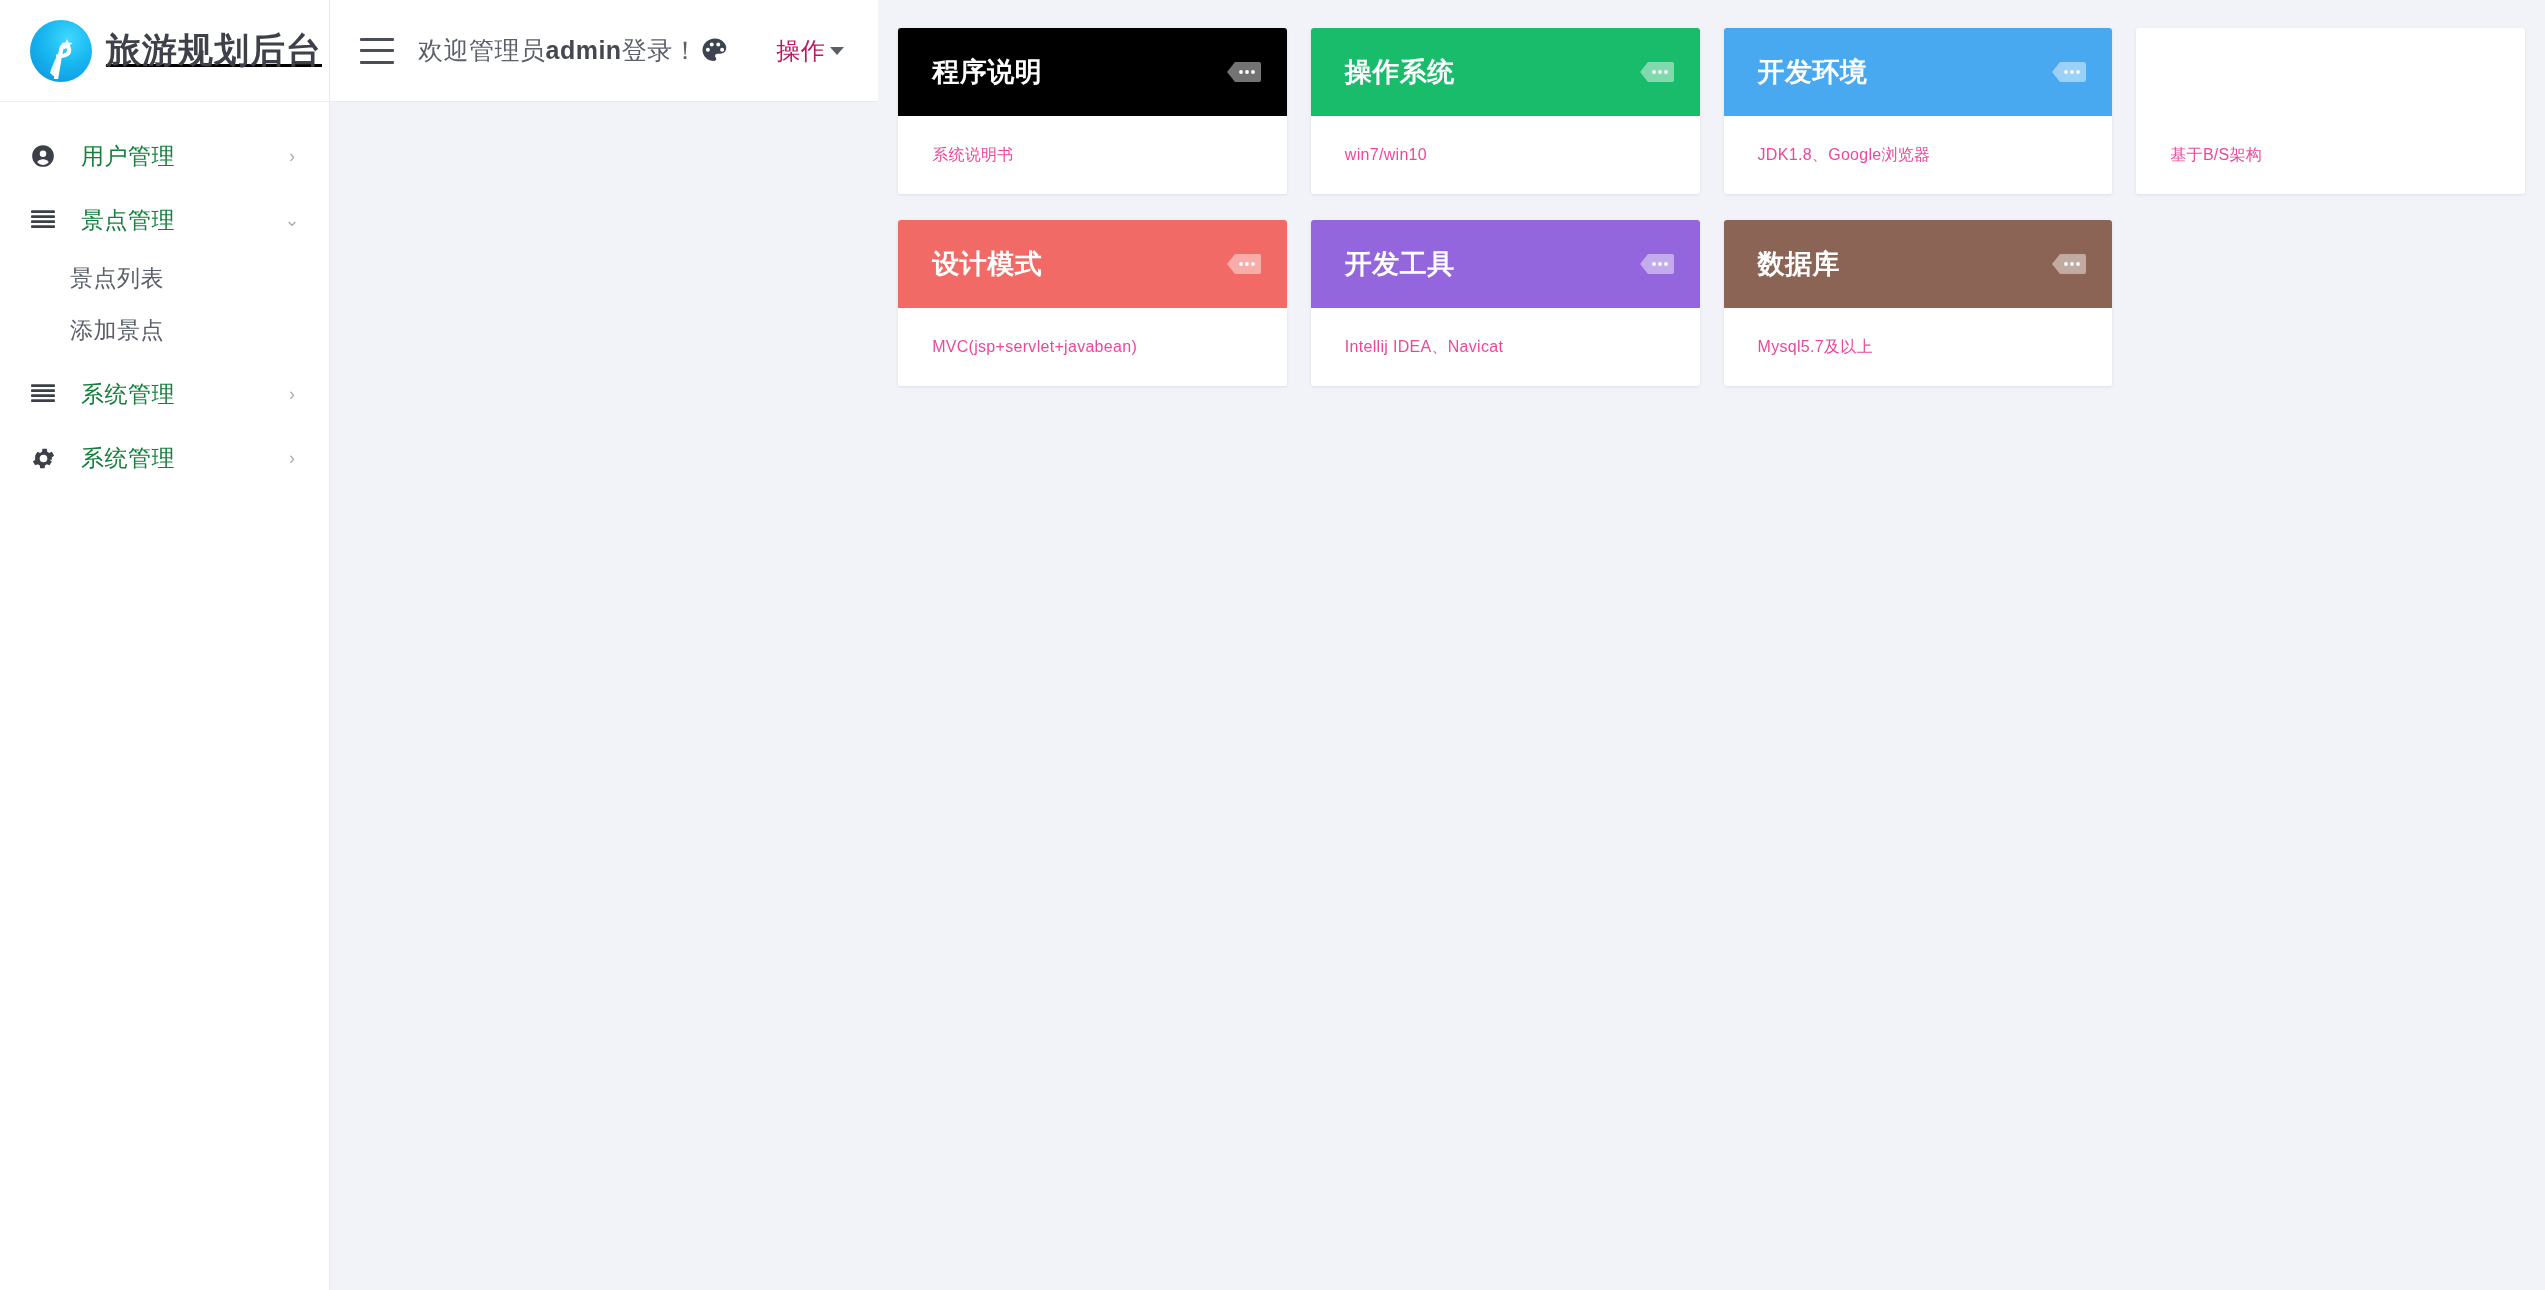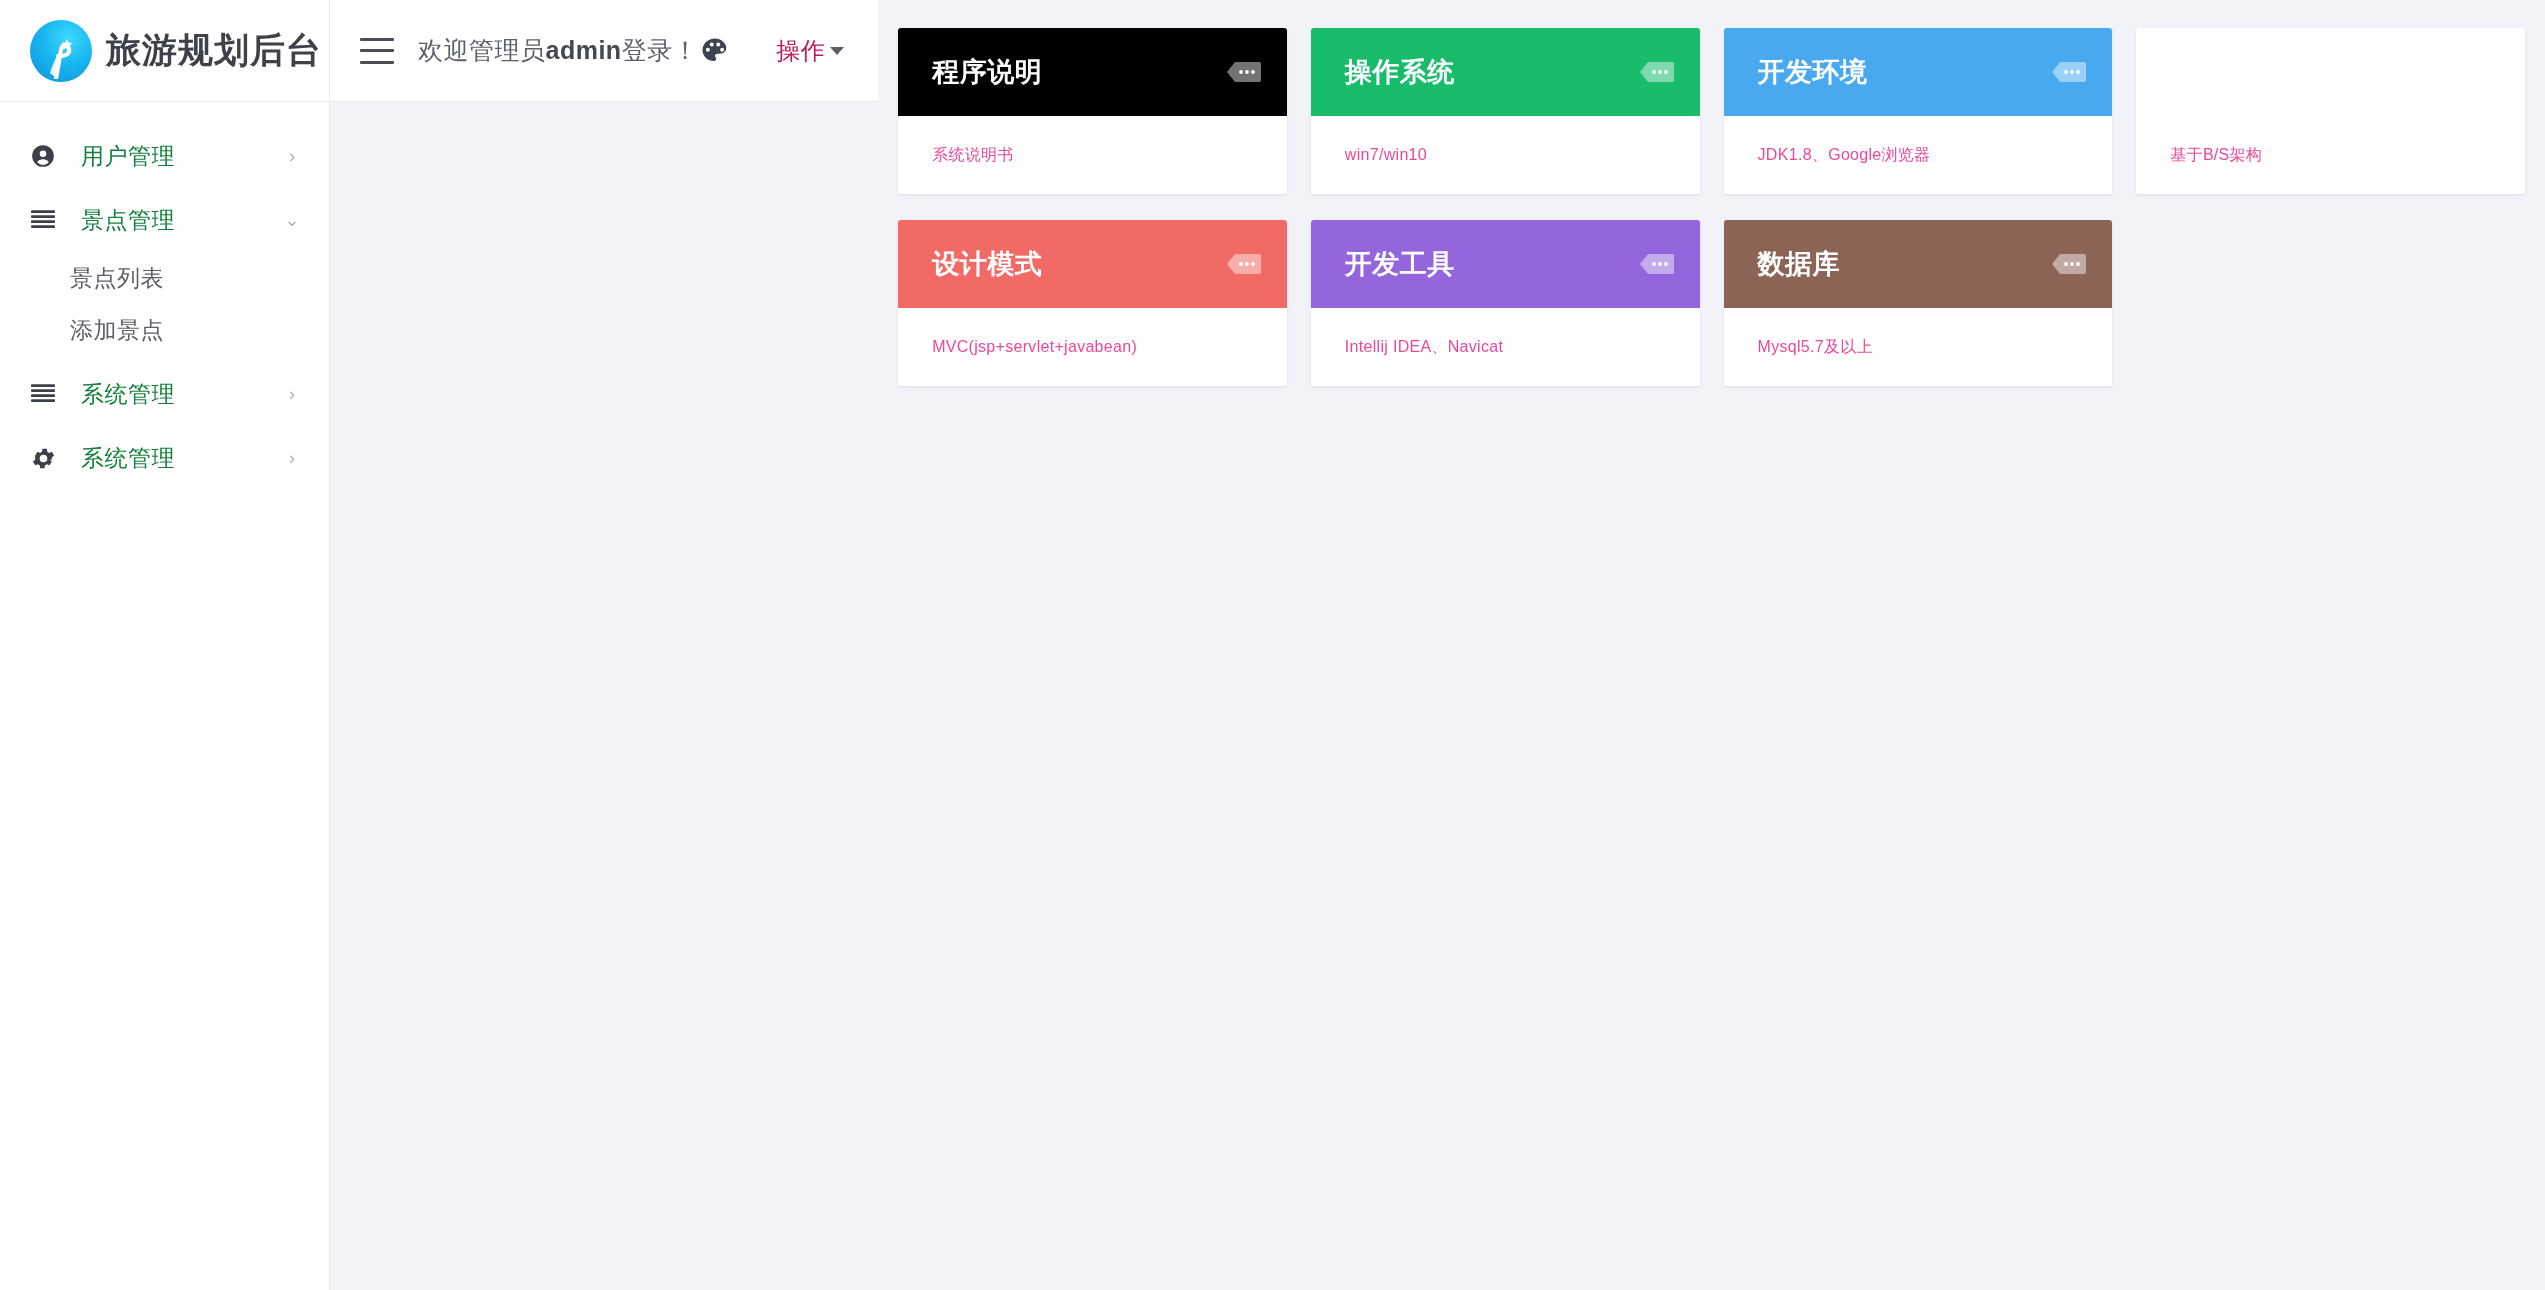--- a/index.html
+++ b/index.html
@@ -27,20 +27,21 @@
     position: relative;
     z-index: 5;
   }
   .brand {
     height: 102px;
     display: flex;
     align-items: center;
     padding-left: 30px;
     border-bottom: 1px solid #edeff2;
     background: #fff;
+    text-decoration: underline;
   }
   .brand-logo {
     width: 62px;
     height: 62px;
     border-radius: 50%;
     background: radial-gradient(circle at 62% 30%, #3fd8ff 0%, #18b6f0 45%, #0a8fd8 100%);
     position: relative;
     overflow: hidden;
     flex: 0 0 auto;
   }

